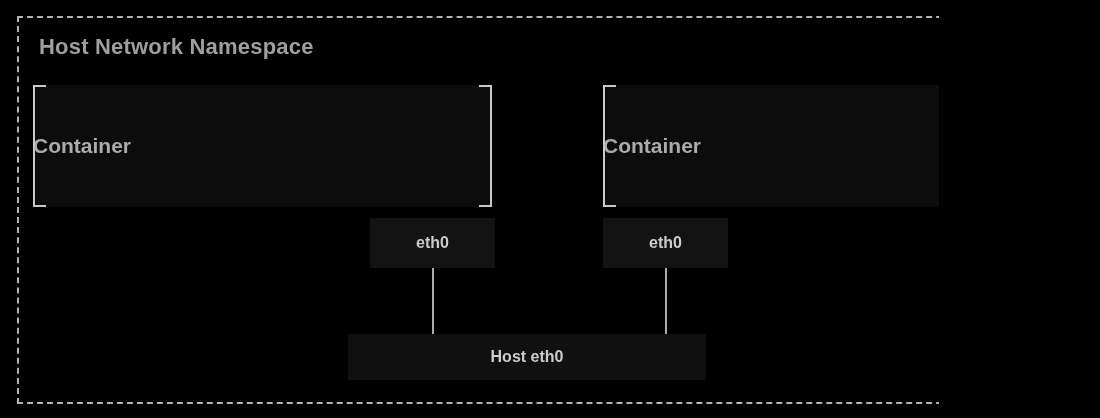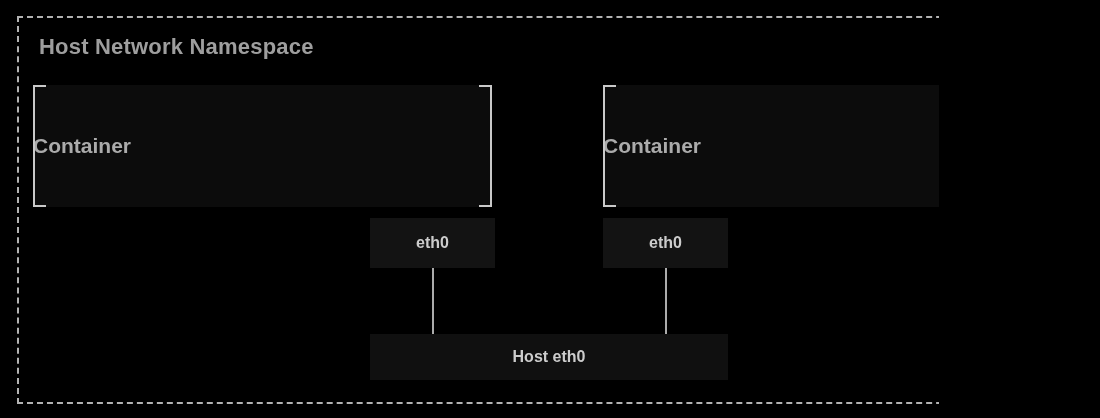--- a/index.html
+++ b/index.html
@@ -82,21 +82,21 @@
     align-items: center;
     justify-content: center;
     font-size: 16px;
     font-weight: bold;
     color: var(--node-text);
     background: var(--node-fill);
     white-space: nowrap;
   }
   .node.eth0-left  { left: 370px; top: 218px; width: 125px; height: 50px; }
   .node.eth0-right { left: 603px; top: 218px; width: 125px; height: 50px; }
-  .node.host-eth0  { left: 370px; top: 334px; width: 358px; height: 46px;
+  .node.host-eth0  { left: 348px; top: 334px; width: 358px; height: 46px;
                      background: var(--host-node-fill); }
   .edge {
     position: absolute;
     width: 2px;
     background: var(--edge);
   }
   .edge.left  { left: 432px; top: 268px; height: 66px; }
   .edge.right { left: 665px; top: 268px; height: 66px; }
 </style>
 </head>

